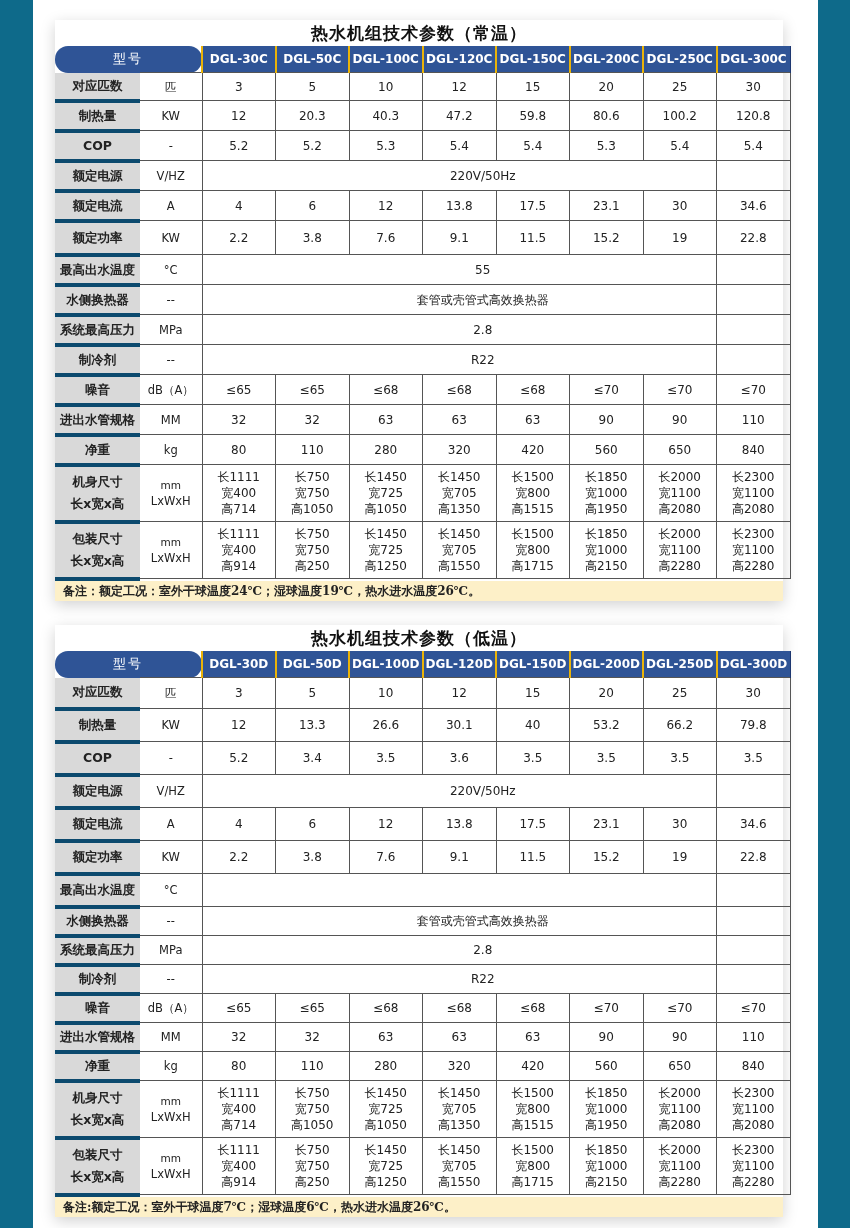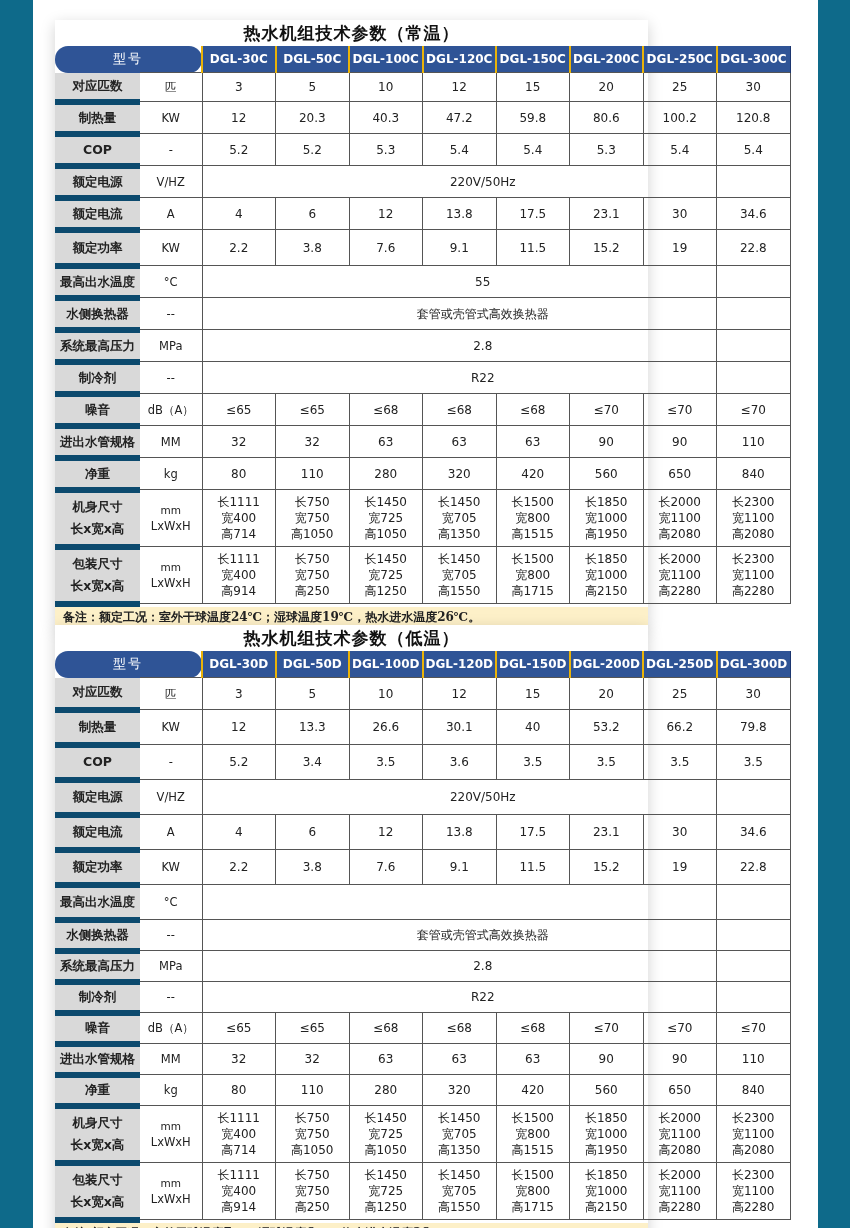--- a/index.html
+++ b/index.html
@@ -1,31 +1,31 @@
 <!DOCTYPE html>
 <html><head>
 <meta charset="utf-8">
 <style>
   html,body{margin:0;padding:0;}
   body{width:850px;height:1228px;background:#ffffff;position:relative;overflow:hidden;
        font-family:"DejaVu Sans","Liberation Sans",sans-serif;color:#222;}
   .band-left{position:absolute;left:0;top:0;width:33px;height:1228px;background:#0e6a8a;}
   .band-right{position:absolute;right:0;top:0;width:32px;height:1228px;background:#0e6a8a;}
-  .card{position:absolute;left:55px;width:593px;background:#fff;
+  .card{position:absolute;left:55px;width:728px;background:#fff;
         box-shadow:0 4px 14px rgba(0,0,0,0.18);}
   .card.c1{top:20px;}
   .card.c2{top:625px;}
   .title{height:26px;line-height:26px;text-align:center;font-weight:bold;font-size:17px;color:#111;letter-spacing:1px;}
   table{border-collapse:collapse;width:735px;table-layout:fixed;}
   col.lab{width:85px;} col.unit{width:62px;} col.d{width:73.5px;}
   th{background:#2f5496;color:#fff;font-weight:bold;font-size:12px;height:26px;
      border-left:2px solid #eab308;border-right:1px solid #1c3670;padding:0;white-space:nowrap;}
   th.model{font-size:13px;font-weight:normal;text-align:center;letter-spacing:2px;border-left:none;border-radius:13px;}
   td{border:1px solid #555;text-align:center;font-size:12px;padding:0;height:26px;line-height:14px;}
-  td.lab{background:#d9d9d9;font-weight:bold;font-size:12.5px;border:none;border-bottom:6px solid #0c4a6e;color:#222;}
+  td.lab{background:#d9d9d9;font-weight:bold;font-size:12.5px;border:none;border-bottom:4px solid #0c4a6e;color:#222;}
   td.unit{border-left:none;font-size:11.5px;}
   td.span{text-align:center;padding-left:47px;}
   td.dim{font-size:12px;line-height:16px;height:56px;}
   td.dimunit{font-size:10.5px;line-height:16px;}
   td.dimlab{line-height:22px;margin-top:24px;}
   .note{background:#fdf0c8;height:20px;line-height:20px;text-align:left;
         font-family:"DejaVu Serif","Liberation Serif",serif;font-weight:bold;font-size:12px;color:#222;padding-left:8px;}
   .c1 tr.r-pwr td{height:30px;}
   .c2 tr td{height:29px;}
   .c2 tr.tight td{height:25px;}

